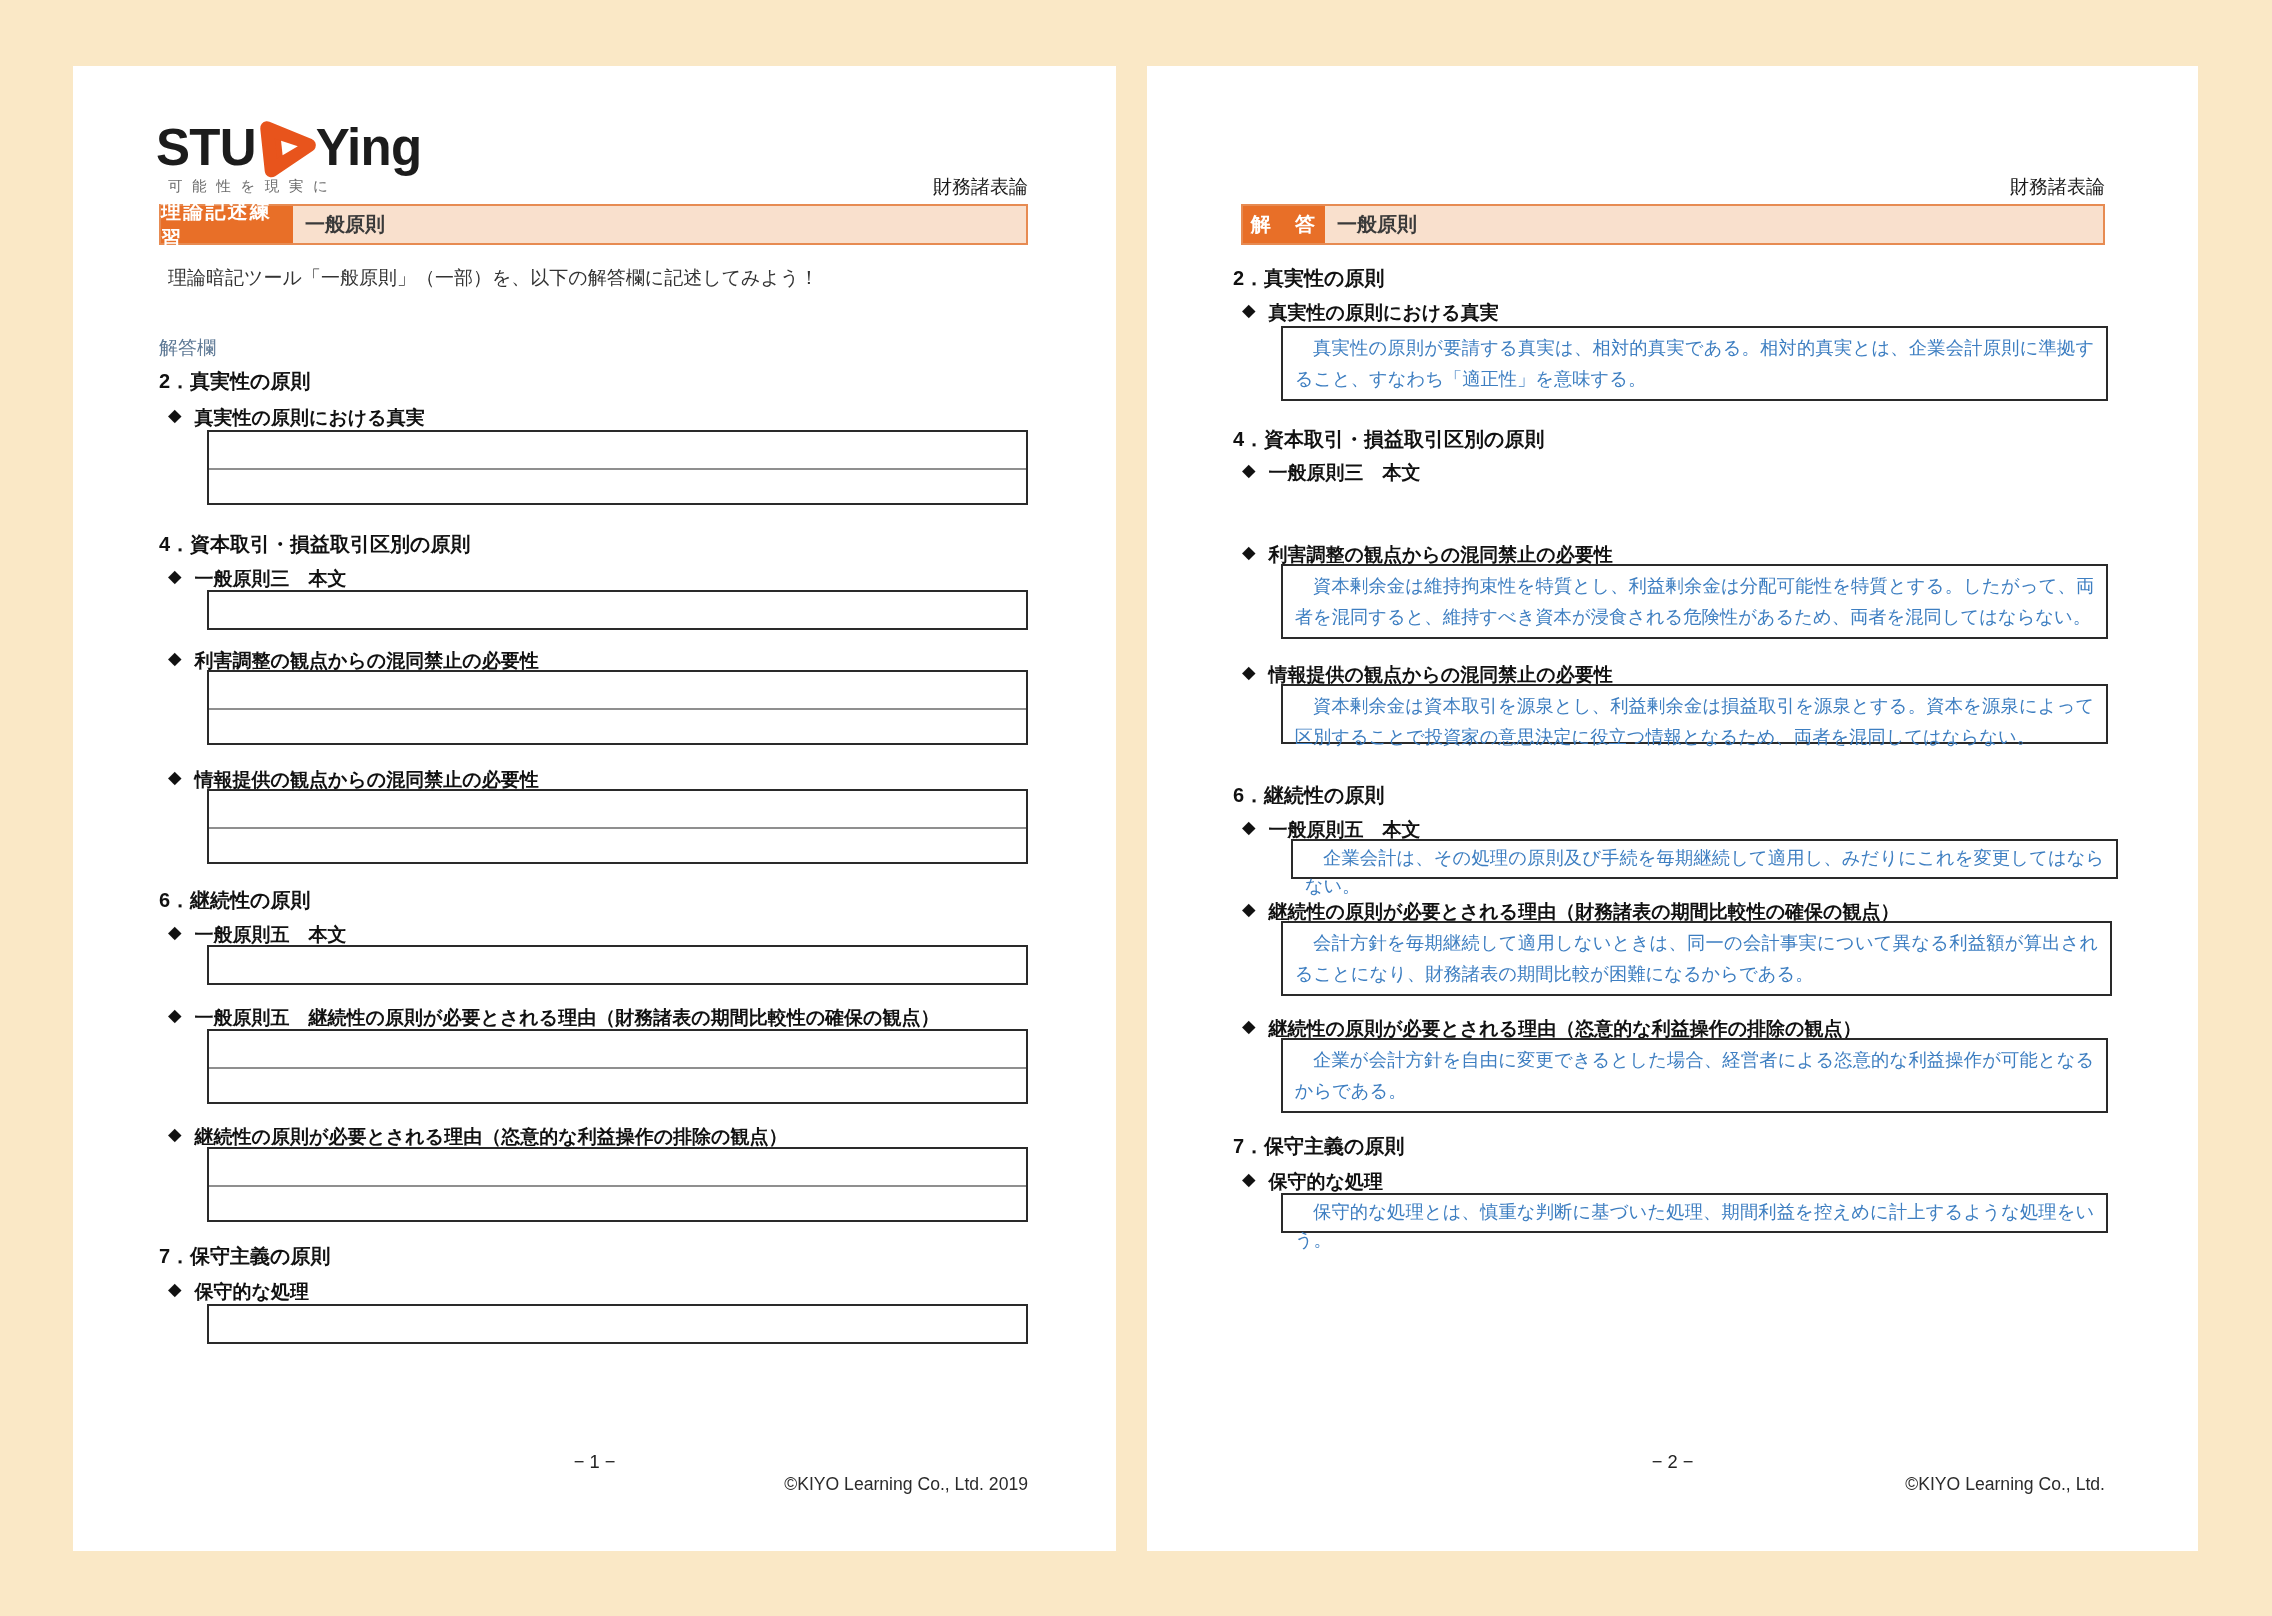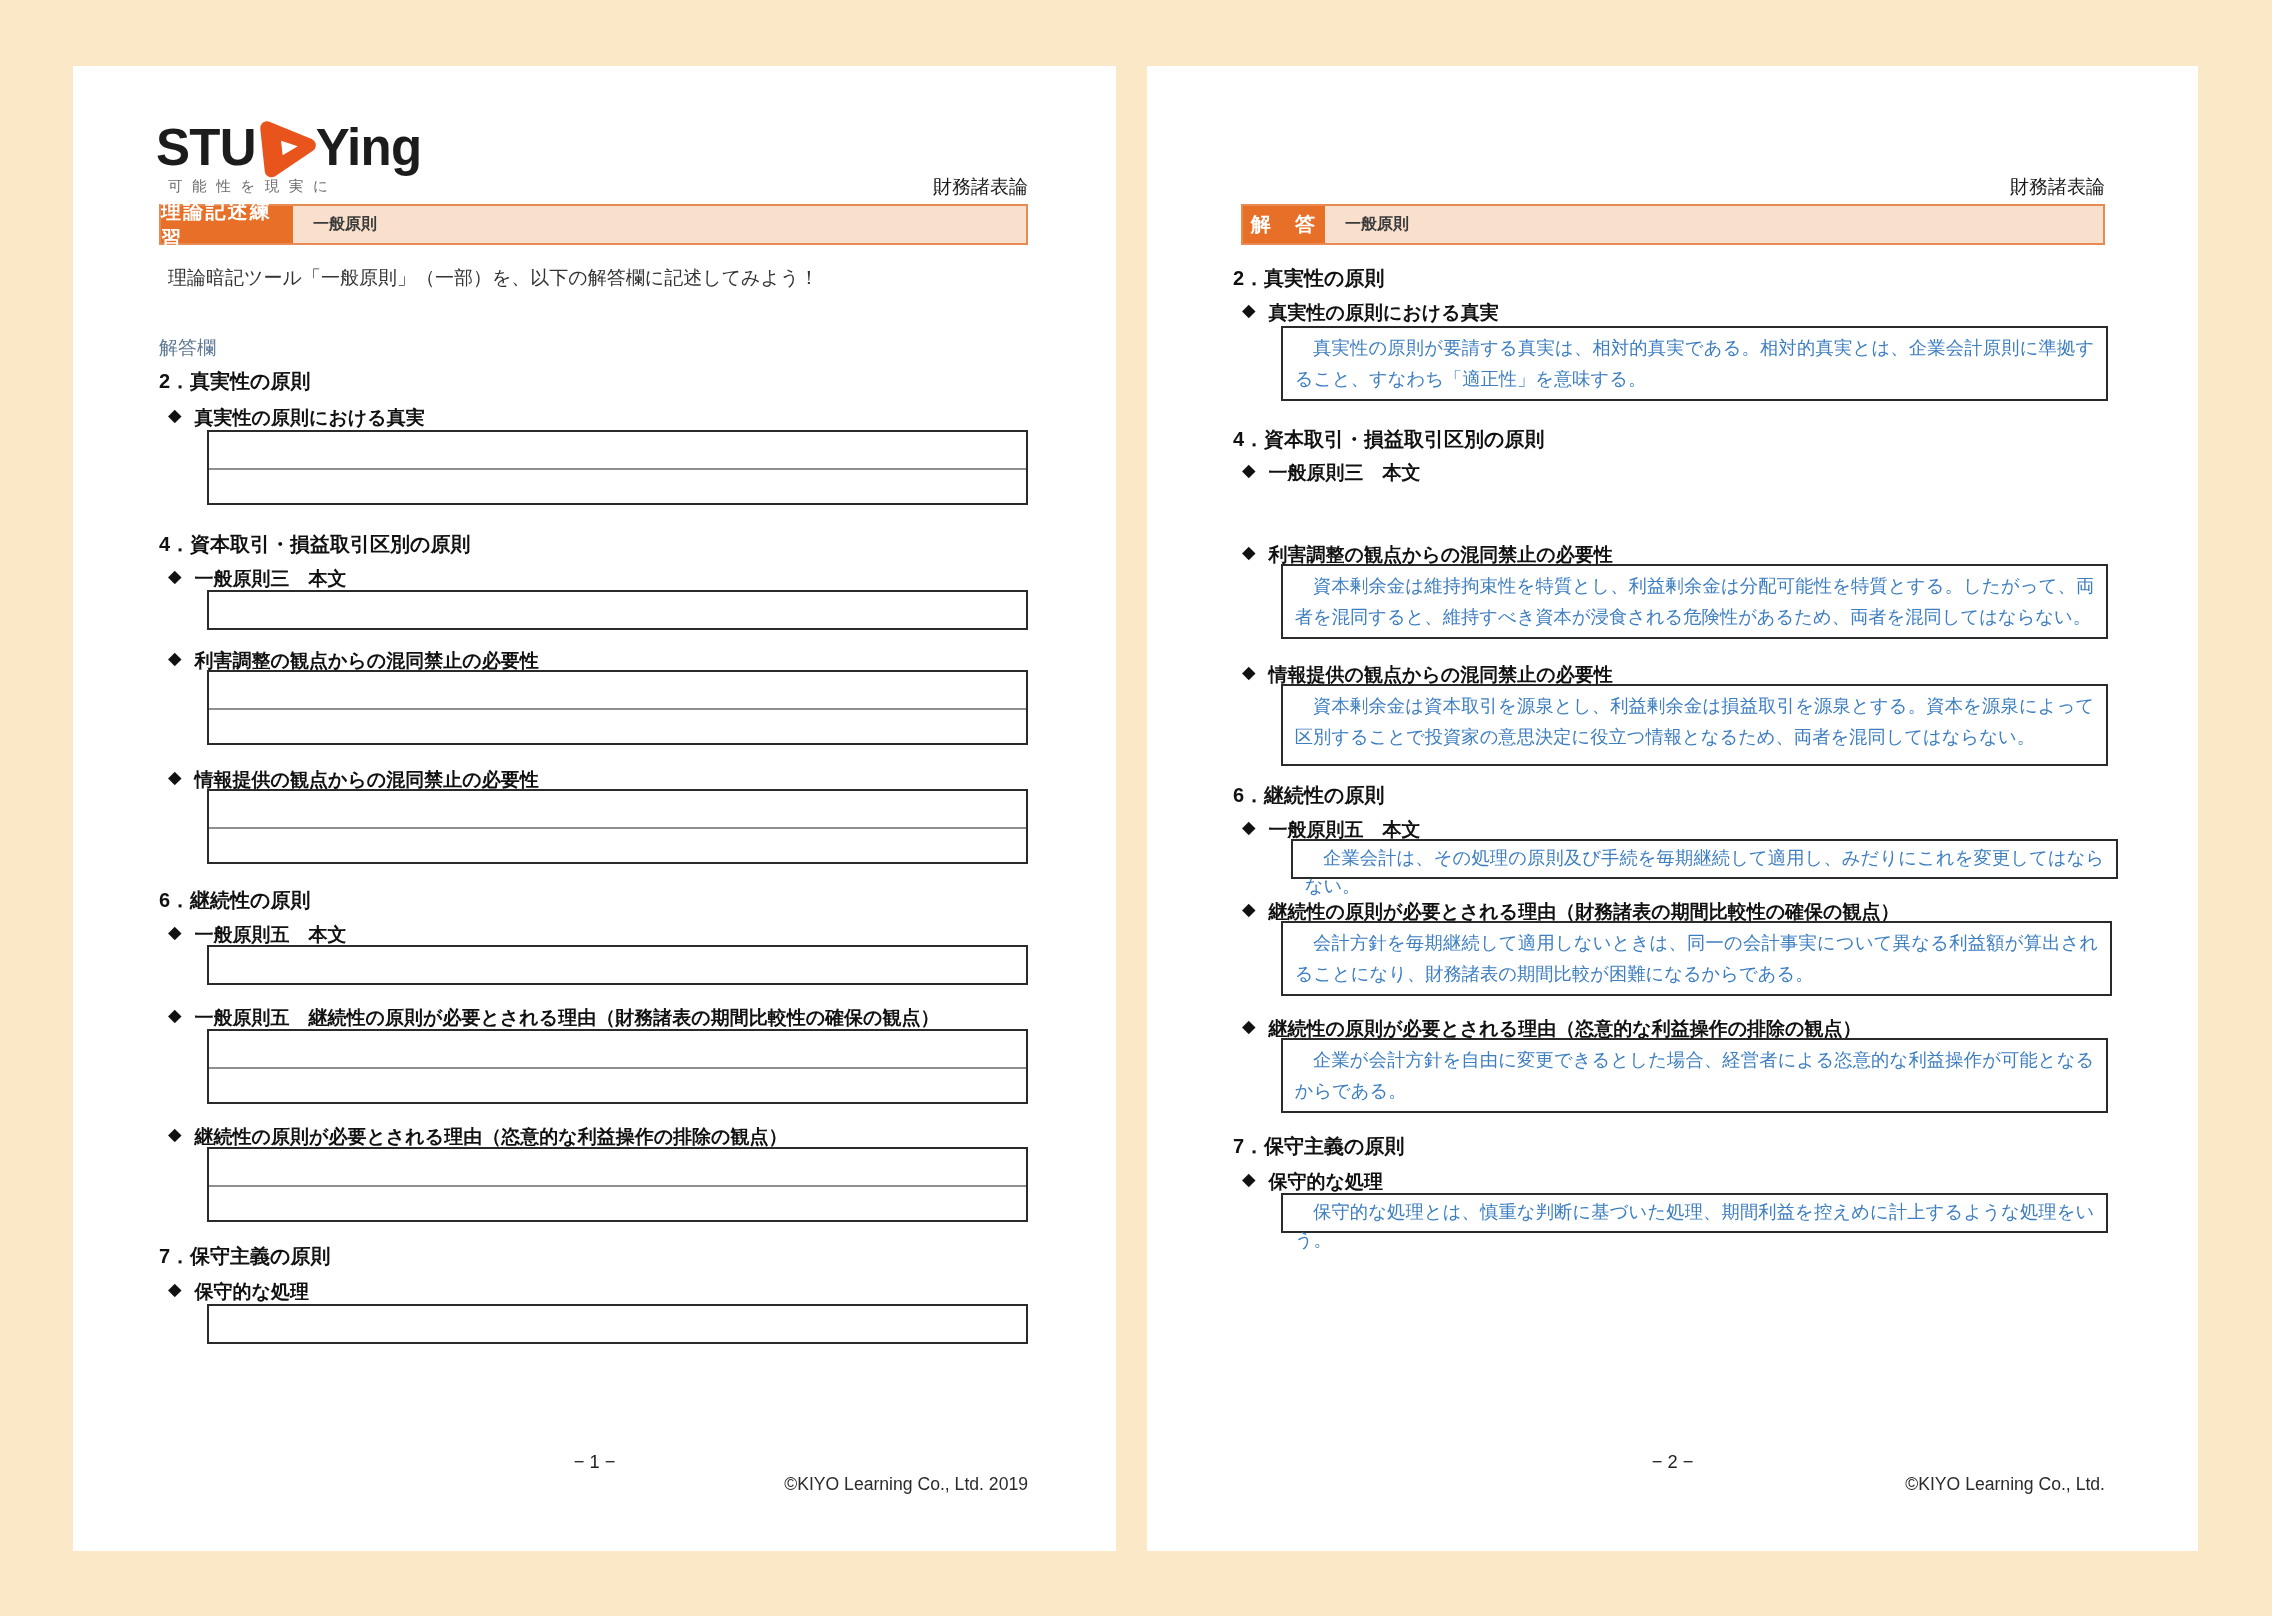--- a/index.html
+++ b/index.html
@@ -14,22 +14,22 @@
   .logo{display:flex;align-items:center;font-weight:800;font-size:51px;color:#1c1c1c;letter-spacing:-0.7px;}
   .logo .play{width:67px;height:67px;margin:0 -4.4px 0 -2.9px;transform:rotate(-6deg);}
   .tagline{font-size:14.6px;color:#6a6a6a;letter-spacing:9.5px;}
 
   .course{font-size:19px;color:#1a1a1a;}
 
   
   .banner{display:flex;height:41px;border:2.2px solid #E78B52;box-sizing:border-box;background:#F9E0CD;}
   .banner-tag{background:#E86F28;color:#ffffff;font-weight:bold;font-size:20px;
               display:flex;align-items:center;justify-content:center;letter-spacing:2.2px;flex:0 0 auto;}
-  .banner-title{flex:1;display:flex;align-items:center;padding-left:20px;
-                font-weight:bold;font-size:16px;color:#3a3a3a;}
+  .banner-title{flex:1;display:flex;align-items:center;padding-left:12px;
+                font-weight:bold;font-size:20px;color:#3a3a3a;}
 
   .intro{font-size:19px;color:#333333;}
   .answer-area-label{font-size:19px;color:#5F7A96;}
 
   .section-heading{font-size:20px;font-weight:bold;color:#111111;}
   .item-heading{display:flex;align-items:flex-start;font-size:19px;font-weight:bold;color:#111111;}
   .item-heading .bullet{margin-right:13px;font-size:17.6px;}
 
   .answer-box{border:2.9px solid #2A2A2A;background:#ffffff;box-sizing:border-box;position:absolute;}
   .divider{position:absolute;left:0;right:0;top:50%;border-top:2.2px solid #8F8F8F;}
@@ -170,21 +170,21 @@
       <span>利害調整の観点からの混同禁止の必要性</span>
     </div>
     <div class="answer-box" style="left:134px;top:498px;width:827px;height:75px;">
       <p class="answer-text t2">資本剰余金は維持拘束性を特質とし、利益剰余金は分配可能性を特質とする。したがって、両者を混同すると、維持すべき資本が浸食される危険性があるため、両者を混同してはならない。</p>
     </div>
 
     <div class="abs item-heading" style="left:95px;top:596px;">
       <span class="bullet">◆</span>
       <span>情報提供の観点からの混同禁止の必要性</span>
     </div>
-    <div class="answer-box" style="left:134px;top:618px;width:827px;height:82px;">
+    <div class="answer-box" style="left:134px;top:618px;width:827px;height:60px;">
       <p class="answer-text t2">資本剰余金は資本取引を源泉とし、利益剰余金は損益取引を源泉とする。資本を源泉によって区別することで投資家の意思決定に役立つ情報となるため、両者を混同してはならない。</p>
     </div>
 
     <div class="abs section-heading" style="left:86px;top:716px;">6．継続性の原則</div>
 
     <div class="abs item-heading" style="left:95px;top:751px;">
       <span class="bullet">◆</span>
       <span>一般原則五　本文</span>
     </div>
     <div class="answer-box" style="left:144px;top:773px;width:827px;height:40px;">

